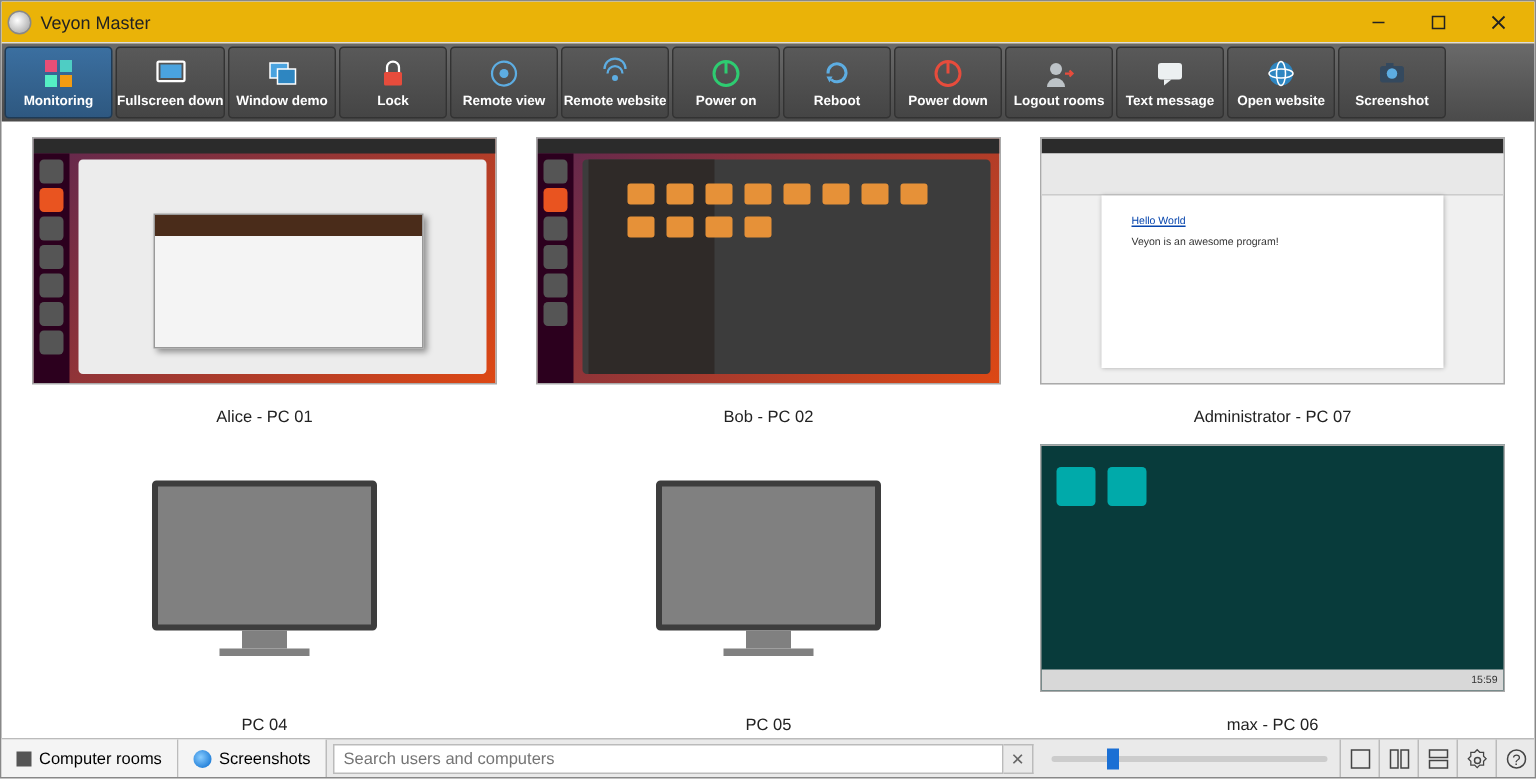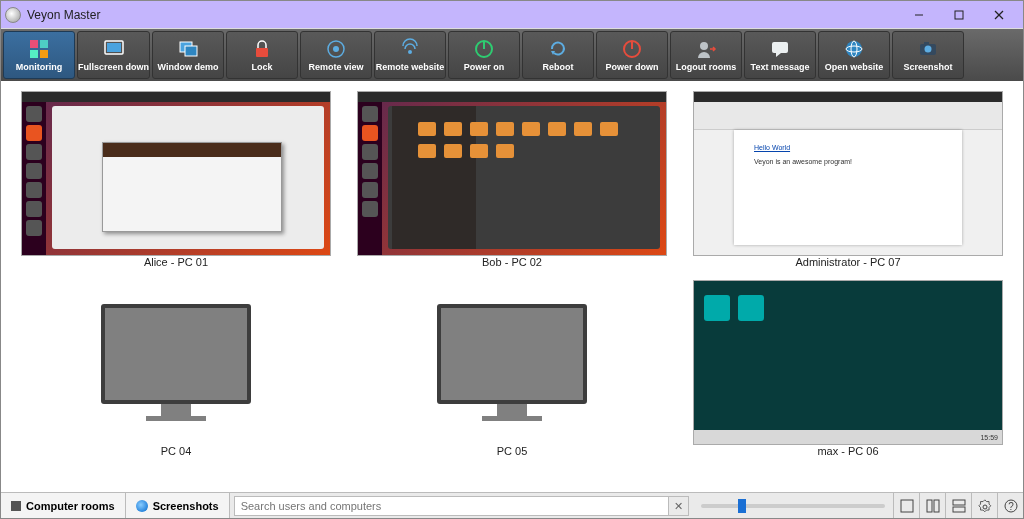--- a/index.html
+++ b/index.html
@@ -1,34 +1,34 @@
 <!DOCTYPE html>
 <html><head>
 <meta charset="utf-8">
 <style>
   * { box-sizing: border-box; margin: 0; padding: 0; font-family: "Segoe UI", Tahoma, sans-serif; }
   body { width: 1024px; height: 519px; background: #fff; overflow: hidden; display: flex; flex-direction: column; border: 1px solid #888; }
   
-  .titlebar { height: 28px; background: #c4b5fd; display: flex; align-items: center; padding: 0 4px; border-bottom: 1px solid #ddd; }
+  .titlebar { height: 28px; background: #eab308; display: flex; align-items: center; padding: 0 4px; border-bottom: 1px solid #ddd; }
   .titlebar .app-icon { width: 16px; height: 16px; border-radius: 50%; background: radial-gradient(circle at 40% 40%, #fff, #999); border: 1px solid #888; margin-right: 6px; }
   .titlebar .title { font-size: 12px; color: #222; flex: 1; }
   .titlebar .win-controls { display: flex; gap: 0; }
   .titlebar .win-controls div { width: 40px; height: 26px; display: flex; align-items: center; justify-content: center; font-size: 12px; cursor: pointer; }
   
   .toolbar { height: 52px; background: linear-gradient(#6a6a6a, #4a4a4a); display: flex; padding: 2px; gap: 2px; }
   .tool-btn { flex: 0 0 72px; background: linear-gradient(#595959,#454545); border: 1px solid #333; border-radius: 3px; display: flex; flex-direction: column; align-items: center; justify-content: center; gap: 2px; cursor: pointer; font-weight: bold; }
   .tool-btn.active { background: linear-gradient(#3b6fa0,#2e5880); border-color: #1e3a55; }
   .tool-btn .glyph { width: 22px; height: 22px; display: flex; align-items: center; justify-content: center; }
   .tool-btn .label { font-size: 9px; color: #fff; white-space: nowrap; }
   
   .content { flex: 1; overflow: auto; padding: 10px 14px; }
   .grid { display: grid; grid-template-columns: repeat(3, 1fr); gap: 12px 14px; }
   .cell { display: flex; flex-direction: column; align-items: center; }
   .thumb { width: 310px; height: 165px; border: 1px solid #aaa; background: #ccc; position: relative; overflow: hidden; }
-  .caption { font-size: 11px; color: #222; margin-top: 0; }
+  .caption { font-size: 11px; color: #222; margin-top: 16px; }
   
   .monitor-wrap { width: 310px; height: 165px; display: flex; align-items: center; justify-content: center; }
   .monitor { display: flex; flex-direction: column; align-items: center; }
   .monitor .screen { width: 150px; height: 100px; background: #808080; border: 4px solid #3d3d3d; border-radius: 3px; }
   .monitor .stand { width: 30px; height: 12px; background: #808080; }
   .monitor .base { width: 60px; height: 5px; background: #808080; }
   
   .thumb .topbar { position: absolute; top: 0; left: 0; right: 0; height: 10px; background: #2b2b2b; }
   .thumb.ubuntu { background: linear-gradient(135deg,#5e2750 0%, #dd4814 100%); }
   .thumb.ubuntu .side { position:absolute; left:0; top:10px; bottom:0; width:24px; background:#2c001e; display:flex; flex-direction:column; align-items:center; padding-top:4px; gap:3px;}
@@ -45,21 +45,21 @@
   .thumb.writer .menutop{position:absolute;left:0;right:0;top:10px;height:28px;background:#e8e8e8;border-bottom:1px solid #ccc;}
   .thumb.writer .doc .txt{position:absolute;left:20px;top:14px;font-size:7px;color:#0645ad;text-decoration:underline;}
   .thumb.writer .doc .txt2{position:absolute;left:20px;top:28px;font-size:7px;color:#333;}
   .thumb.teal { background:#083b3b; }
   .thumb.teal .taskbar{position:absolute;left:0;right:0;bottom:0;height:14px;background:#d8d8d8;display:flex;align-items:center;justify-content:flex-end;padding:0 4px;font-size:7px;color:#333;}
   .thumb.teal .dicon{position:absolute;width:26px;height:26px;background:#0aa;border-radius:3px;}
   .thumb.teal .dicon.a{left:10px;top:14px;}
   .thumb.teal .dicon.b{left:44px;top:14px;}
   
   .bottombar { height: 26px; background: #eaeaea; border-top: 1px solid #bbb; display: flex; align-items: stretch; font-size: 11px; }
-  .bottom-tab { display: flex; align-items: center; gap: 5px; padding: 0 10px; border-right: 1px solid #bbb; background:#f4f4f4; cursor:pointer;font-weight:bold;}
+  .bottom-tab { display: flex; align-items: center; gap: 5px; padding: 0 10px; border-right: 1px solid #bbb; background:#f4f4f4; cursor:pointer;}
   .bottom-tab .sq{width:10px;height:10px;background:#555;}
   .bottom-tab .eye{width:12px;height:12px;border-radius:50%;background:radial-gradient(circle at 40% 40%,#8cf,#06c);}
   .search-wrap { flex:1; display:flex; align-items:flex-end; padding:2px 4px;}
   .search-wrap input { flex:1; height:20px; border:1px solid #bbb; padding:0 6px; font-size:11px; color:#666;}
   .search-wrap .clr { width:20px; height:20px; border:1px solid #bbb; border-left:none; display:flex;align-items:center;justify-content:center;font-size:11px;color:#666;cursor:pointer;}
   .slider-wrap{width:200px;display:flex;align-items:center;padding:0 8px;}
   .slider{flex:1;height:4px;background:#ccc;position:relative;border-radius:2px;}
   .slider .knob{position:absolute;left:20%;top:-5px;width:8px;height:14px;background:#1a6fd4;}
   .icon-btn{width:26px;display:flex;align-items:center;justify-content:center;border-left:1px solid #bbb;cursor:pointer;color:#444;}
   svg{display:block;}

